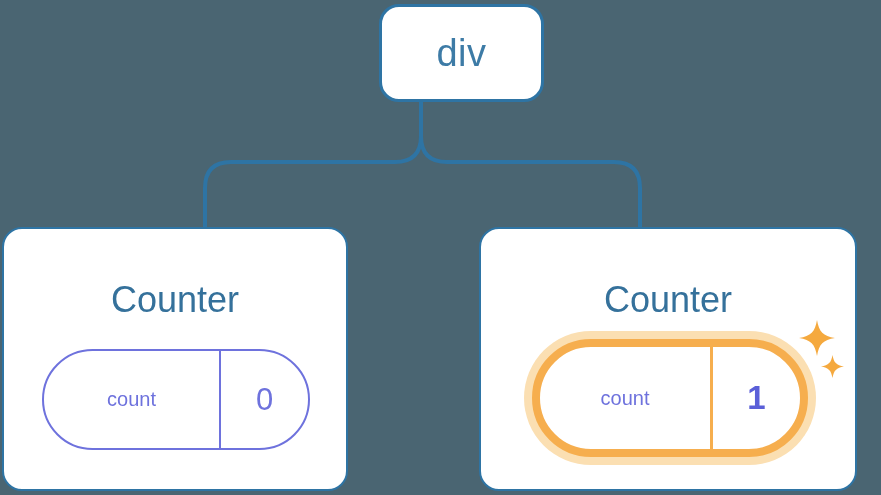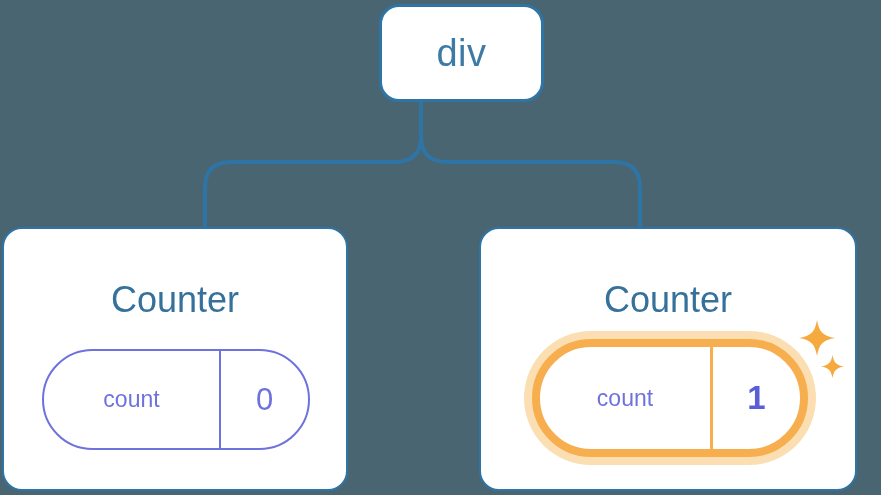--- a/index.html
+++ b/index.html
@@ -102,21 +102,21 @@
     display: flex; align-items: center; justify-content: center;
     height: 100%;
   }
   .state-pill.plain .cell-key   { width: 175px; }
   .state-pill.plain .cell-value { flex: 1; border-left: 2px solid var(--state-purple); }
   .state-pill.highlighted .cell-key   { width: 170px; }
   .state-pill.highlighted .cell-value { flex: 1; border-left: 3px solid var(--highlight-orange); }
 
   .state-key {
     color: var(--state-purple);
-    font-size: 23px;
+    font-size: 20px;
   }
   .state-value {
     color: var(--state-purple);
     font-size: 31px;
   }
   .state-value.bold {
     color: var(--state-value-bold-purple);
     font-size: 33px;
     font-weight: bold;
   }

